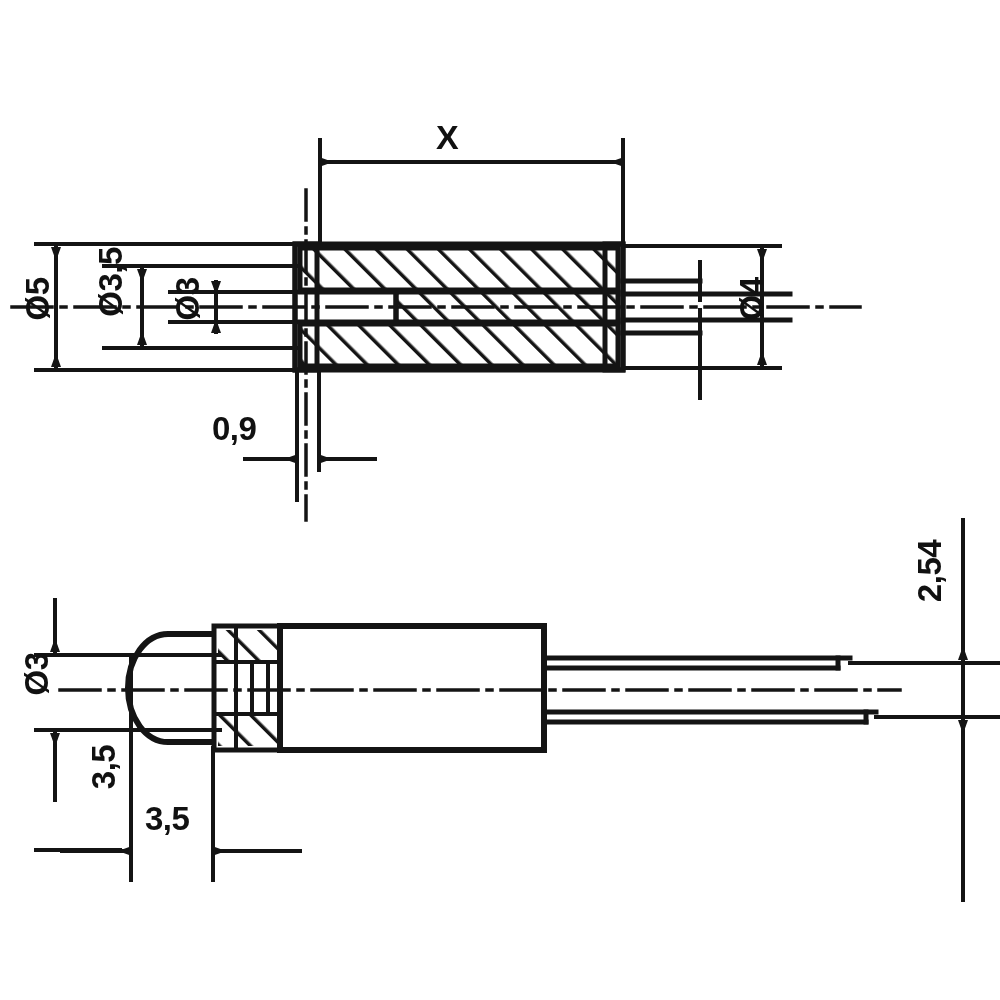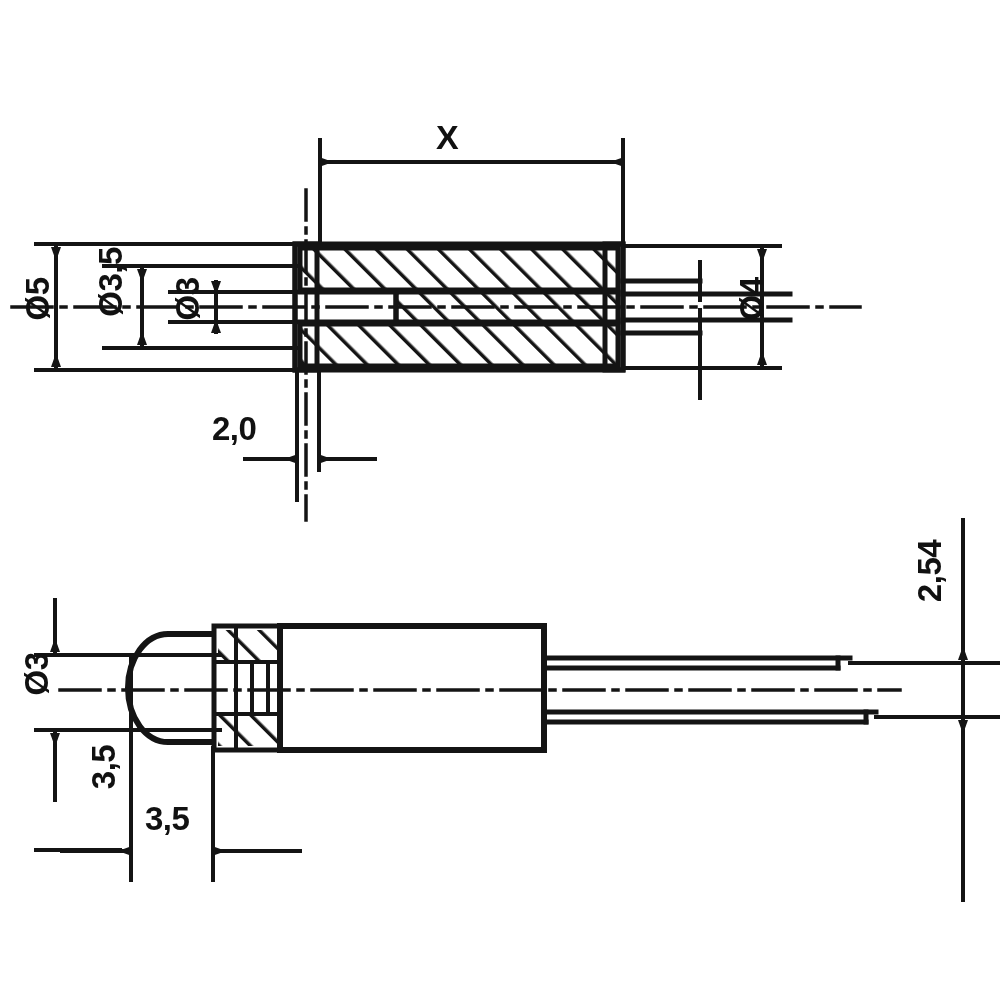--- a/index.html
+++ b/index.html
@@ -219,21 +219,21 @@
 
   <div class="dimlabel vert" style="left:56px;top:263px;width:110px;text-align:center;font-size:33px;
               transform:rotate(-90deg);">Ø3,5</div>
 
   <div class="dimlabel vert" style="left:148px;top:280px;width:80px;text-align:center;font-size:33px;
               transform:rotate(-90deg);">Ø3</div>
 
   <div class="dimlabel vert" style="left:712px;top:280px;width:80px;text-align:center;font-size:33px;
               transform:rotate(-90deg);">Ø4</div>
 
-  <div class="dimlabel" style="left:212px;top:410px;font-size:33px;">2,0</div>
+  <div class="dimlabel" style="left:212px;top:410px;font-size:33px;">0,9</div>
 
   <div class="dimlabel vert" style="left:-3px;top:655px;width:80px;text-align:center;font-size:33px;
               transform:rotate(-90deg);">Ø3</div>
 
   <div class="dimlabel vert" style="left:62px;top:748px;width:84px;text-align:center;font-size:33px;
               transform:rotate(-90deg);">3,5</div>
 
   <div class="dimlabel" style="left:145px;top:800px;font-size:33px;">3,5</div>
 
   <div class="dimlabel vert" style="left:875px;top:552px;width:110px;text-align:center;font-size:33px;

